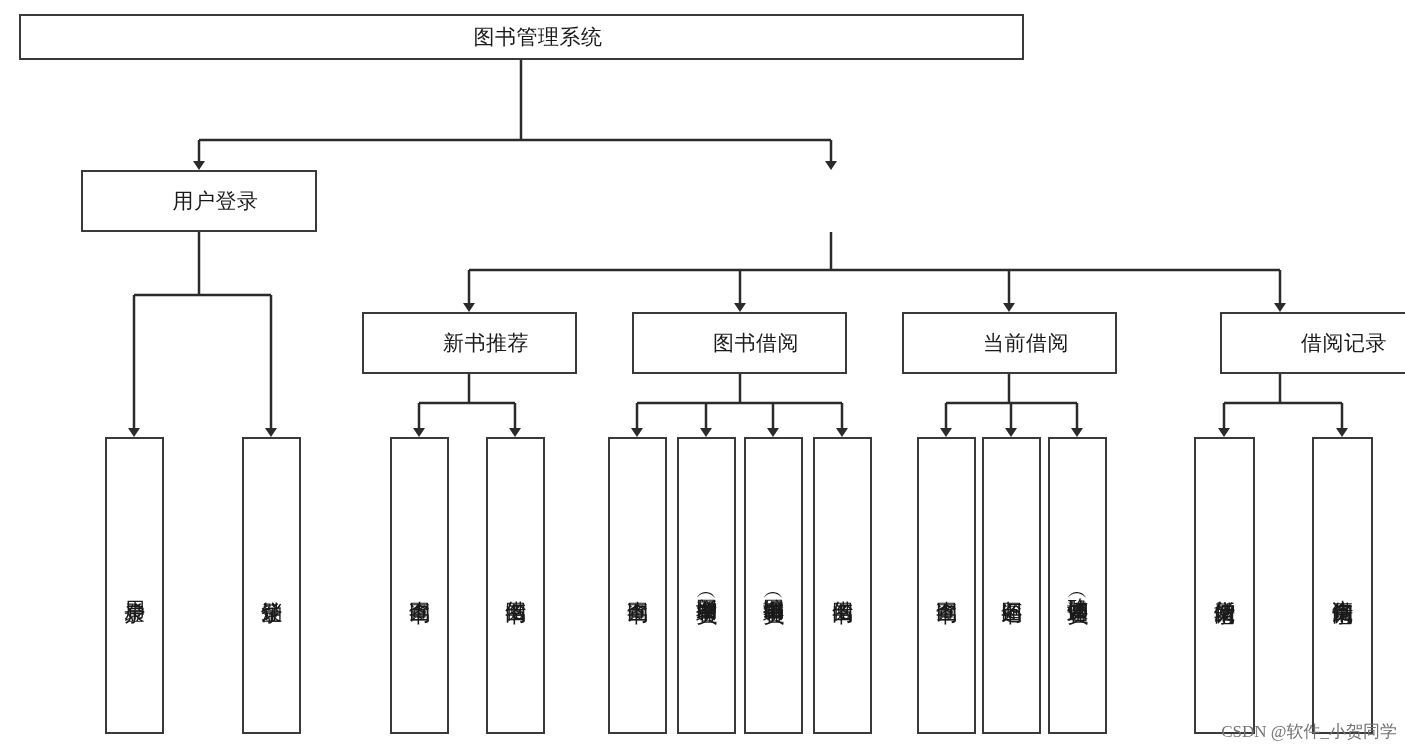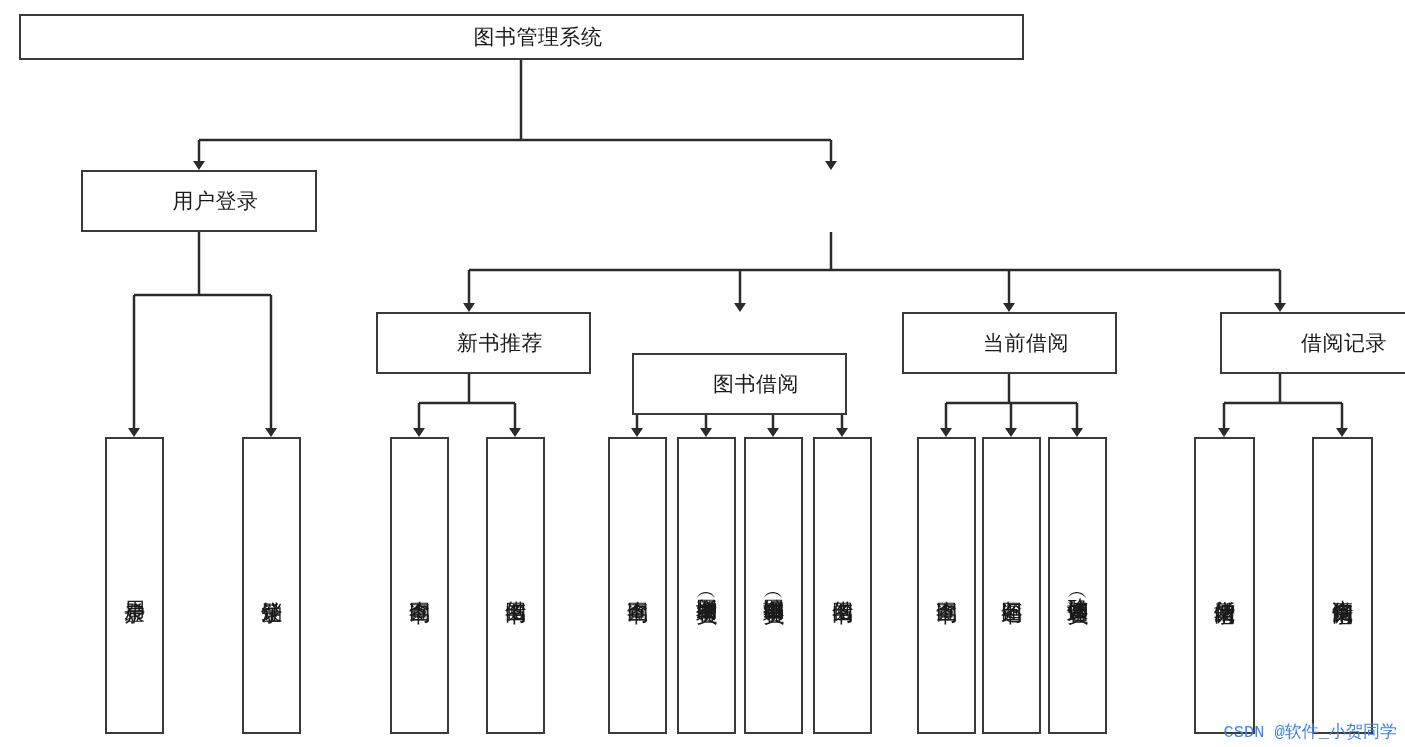--- a/index.html
+++ b/index.html
@@ -55,23 +55,23 @@
     text-orientation: upright;
     white-space: normal;
     text-align: center;
     max-height: 100%;
   }
   .watermark {
     position: absolute;
     right: 8px;
     bottom: 4px;
     font-size: 17px;
-    color: #3b82f6;
+    color: #737373;
     white-space: nowrap;
-    font-family: Liberation Mono, monospace;
+    font-family: Liberation Serif, serif;
   }
 </style>
 </head>
 <body>
 
 <div id="diagram-root">
 
   <svg class="lines" viewBox="0 0 1405 747" xmlns="http://www.w3.org/2000/svg">
     <defs>
       <marker id="arrow" markerWidth="10" markerHeight="12" refX="1" refY="6" orient="auto" markerUnits="userSpaceOnUse">
@@ -126,24 +126,24 @@
   </svg>
 
   <div class="node horiz" style="left:19px; top:14px; width:1005px; height:46px;">
     <span class="label">图书管理系统</span>
   </div>
 
   <div class="node horiz" style="left:81px; top:170px; width:236px; height:62px;">
     <span class="label">用户登录</span>
   </div>
 
-  <div class="node horiz" style="left:376px; top:312px; width:215px; height:62px;">
+  <div class="node horiz" style="left:362px; top:312px; width:215px; height:62px;">
     <span class="label">新书推荐</span>
   </div>
-  <div class="node horiz" style="left:632px; top:312px; width:215px; height:62px;margin-top:41px;">
+  <div class="node horiz" style="left:632px; top:312px; width:215px; height:62px;">
     <span class="label">图书借阅</span>
   </div>
   <div class="node horiz" style="left:902px; top:312px; width:215px; height:62px;text-align:right;">
     <span class="label">当前借阅</span>
   </div>
   <div class="node horiz" style="left:1172px; top:312px; width:215px; height:62px;margin-left:48px;">
     <span class="label">借阅记录</span>
   </div>
 
   <div class="node vert" style="left:105px; top:437px; width:59px; height:297px;">

